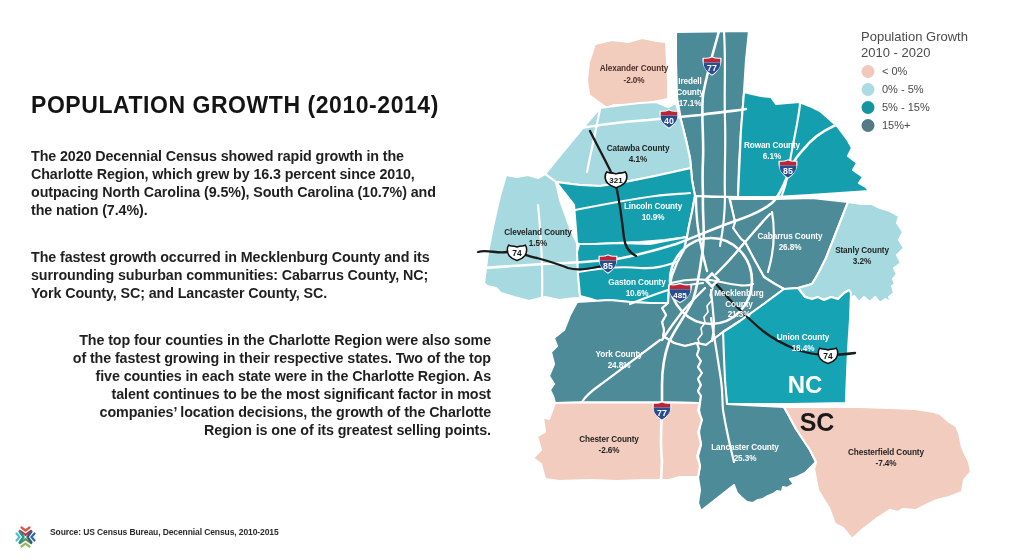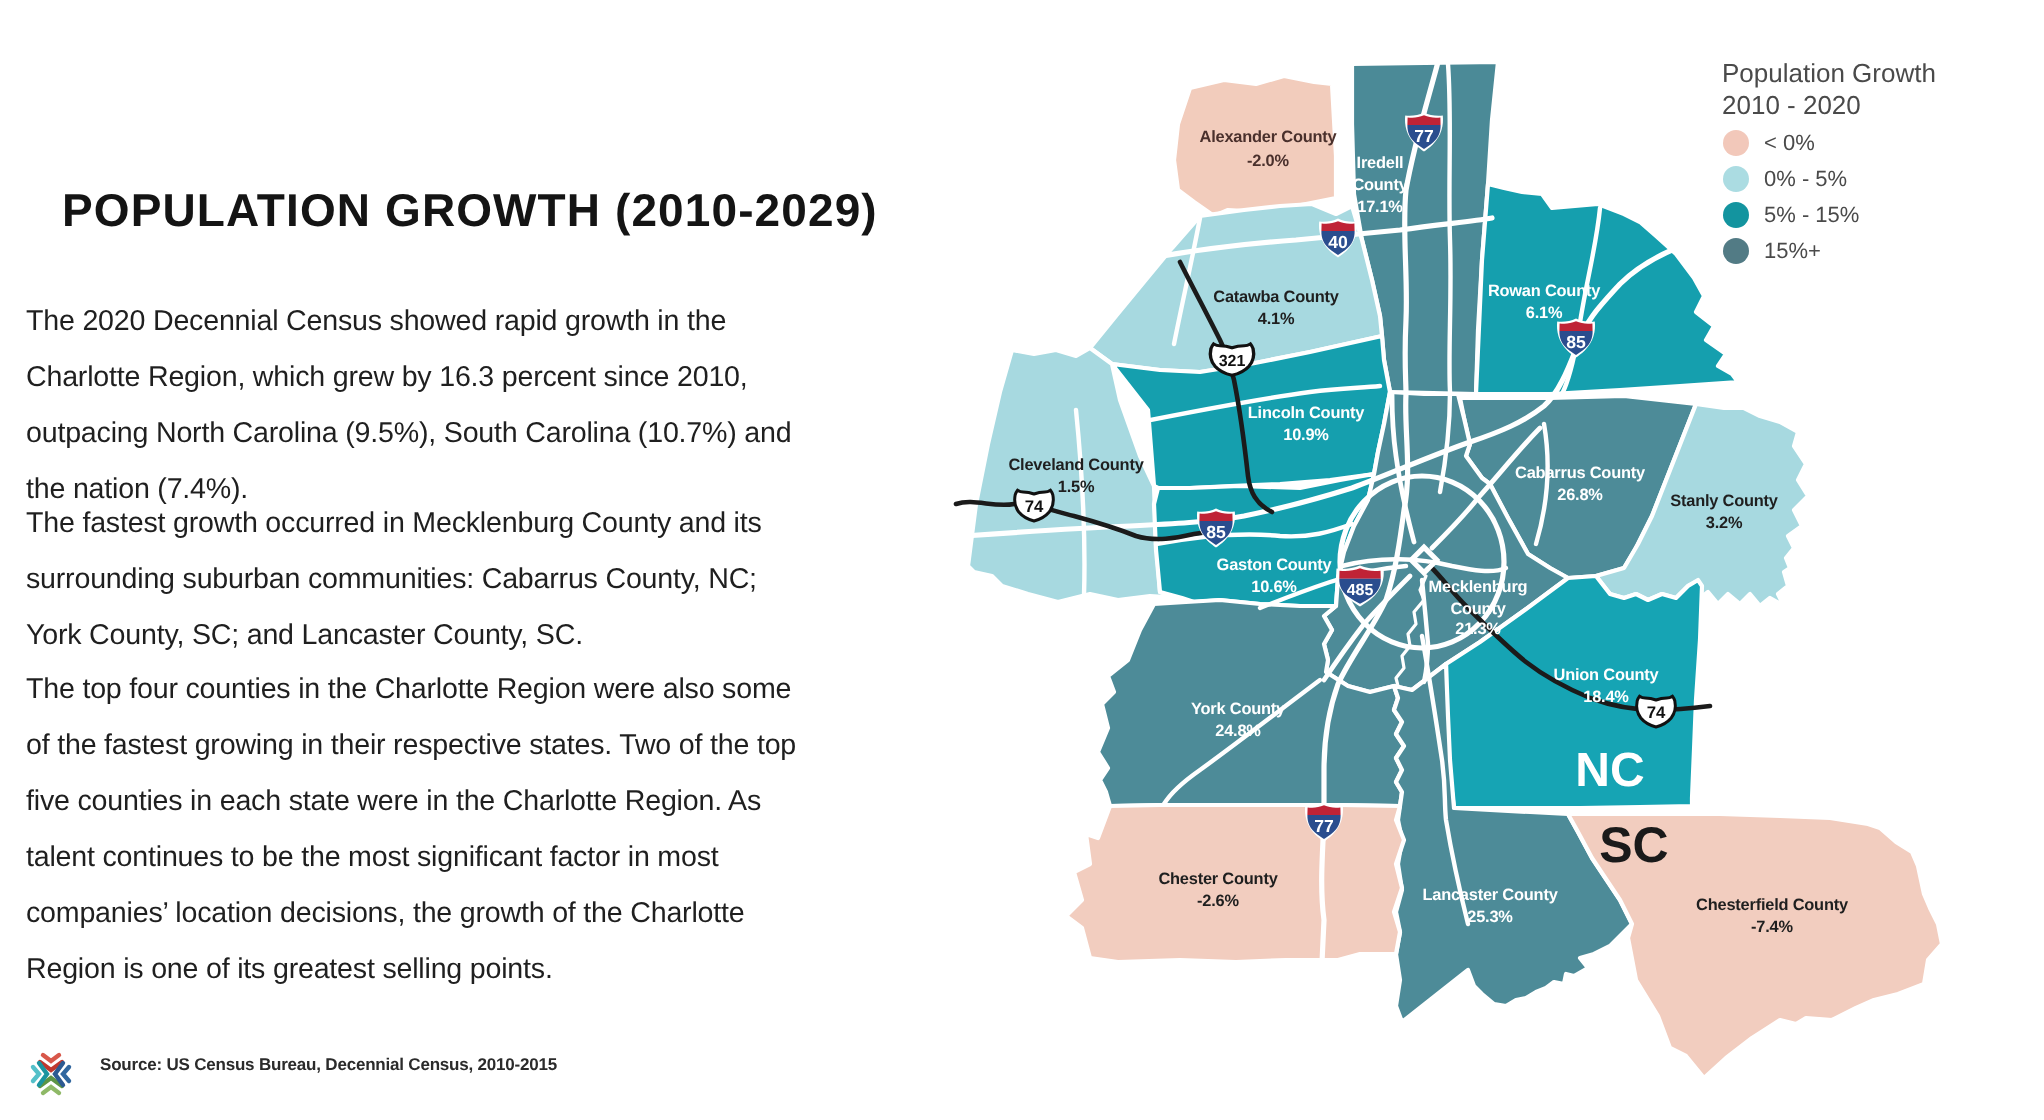--- a/index.html
+++ b/index.html
@@ -1,32 +1,32 @@
 <!DOCTYPE html>
 <html><head>
 <meta charset="utf-8">
 <style>
 html,body{margin:0;padding:0;}
 body{width:1022px;height:560px;background:#ffffff;font-family:"Liberation Sans",sans-serif;overflow:hidden;position:relative;}
 .title{position:absolute;left:31px;top:92px;font-size:23px;font-weight:bold;letter-spacing:0.55px;color:#141414;}
-.body-text{position:absolute;left:13px;width:460px;font-size:14.3px;font-weight:normal;line-height:28px;color:#1f1f1f;letter-spacing:-0.1px;}
+.body-text{position:absolute;left:31px;width:460px;font-size:14.3px;font-weight:bold;line-height:18px;color:#1f1f1f;letter-spacing:-0.1px;}
 .p1{top:147px;}
 .p2{top:248px;}
-.p3{top:331px;}
+.p3{top:331px;text-align:right;}
 .source{position:absolute;left:50px;top:527px;font-size:8.5px;font-weight:bold;letter-spacing:-0.1px;color:#2b2b2b;}
 svg{position:absolute;left:0;top:0;}
 .clbl{font-weight:bold;font-size:8.2px;text-anchor:middle;letter-spacing:-0.1px;}
 .w{fill:#ffffff;}
 .d{fill:#1f1f1f;}
 .a{fill:#4a302c;}
 </style>
 </head>
 <body>
 
-<div class="title">POPULATION GROWTH (2010-2029)</div>
+<div class="title">POPULATION GROWTH (2010-2014)</div>
 
 <div class="body-text p1">The 2020 Decennial Census showed rapid growth in the<br>Charlotte Region, which grew by 16.3 percent since 2010,<br>outpacing North Carolina (9.5%), South Carolina (10.7%) and<br>the nation (7.4%).</div>
 
 <div class="body-text p2">The fastest growth occurred in Mecklenburg County and its<br>surrounding suburban communities: Cabarrus County, NC;<br>York County, SC; and Lancaster County, SC.</div>
 
 <div class="body-text p3">The top four counties in the Charlotte Region were also some<br>of the fastest growing in their respective states. Two of the top<br>five counties in each state were in the Charlotte Region. As<br>talent continues to be the most significant factor in most<br>companies’ location decisions, the growth of the Charlotte<br>Region is one of its greatest selling points.</div>
 
 <div class="source">Source: US Census Bureau, Decennial Census, 2010-2015</div>
 
 <svg width="1022" height="560" viewBox="0 0 1022 560">

